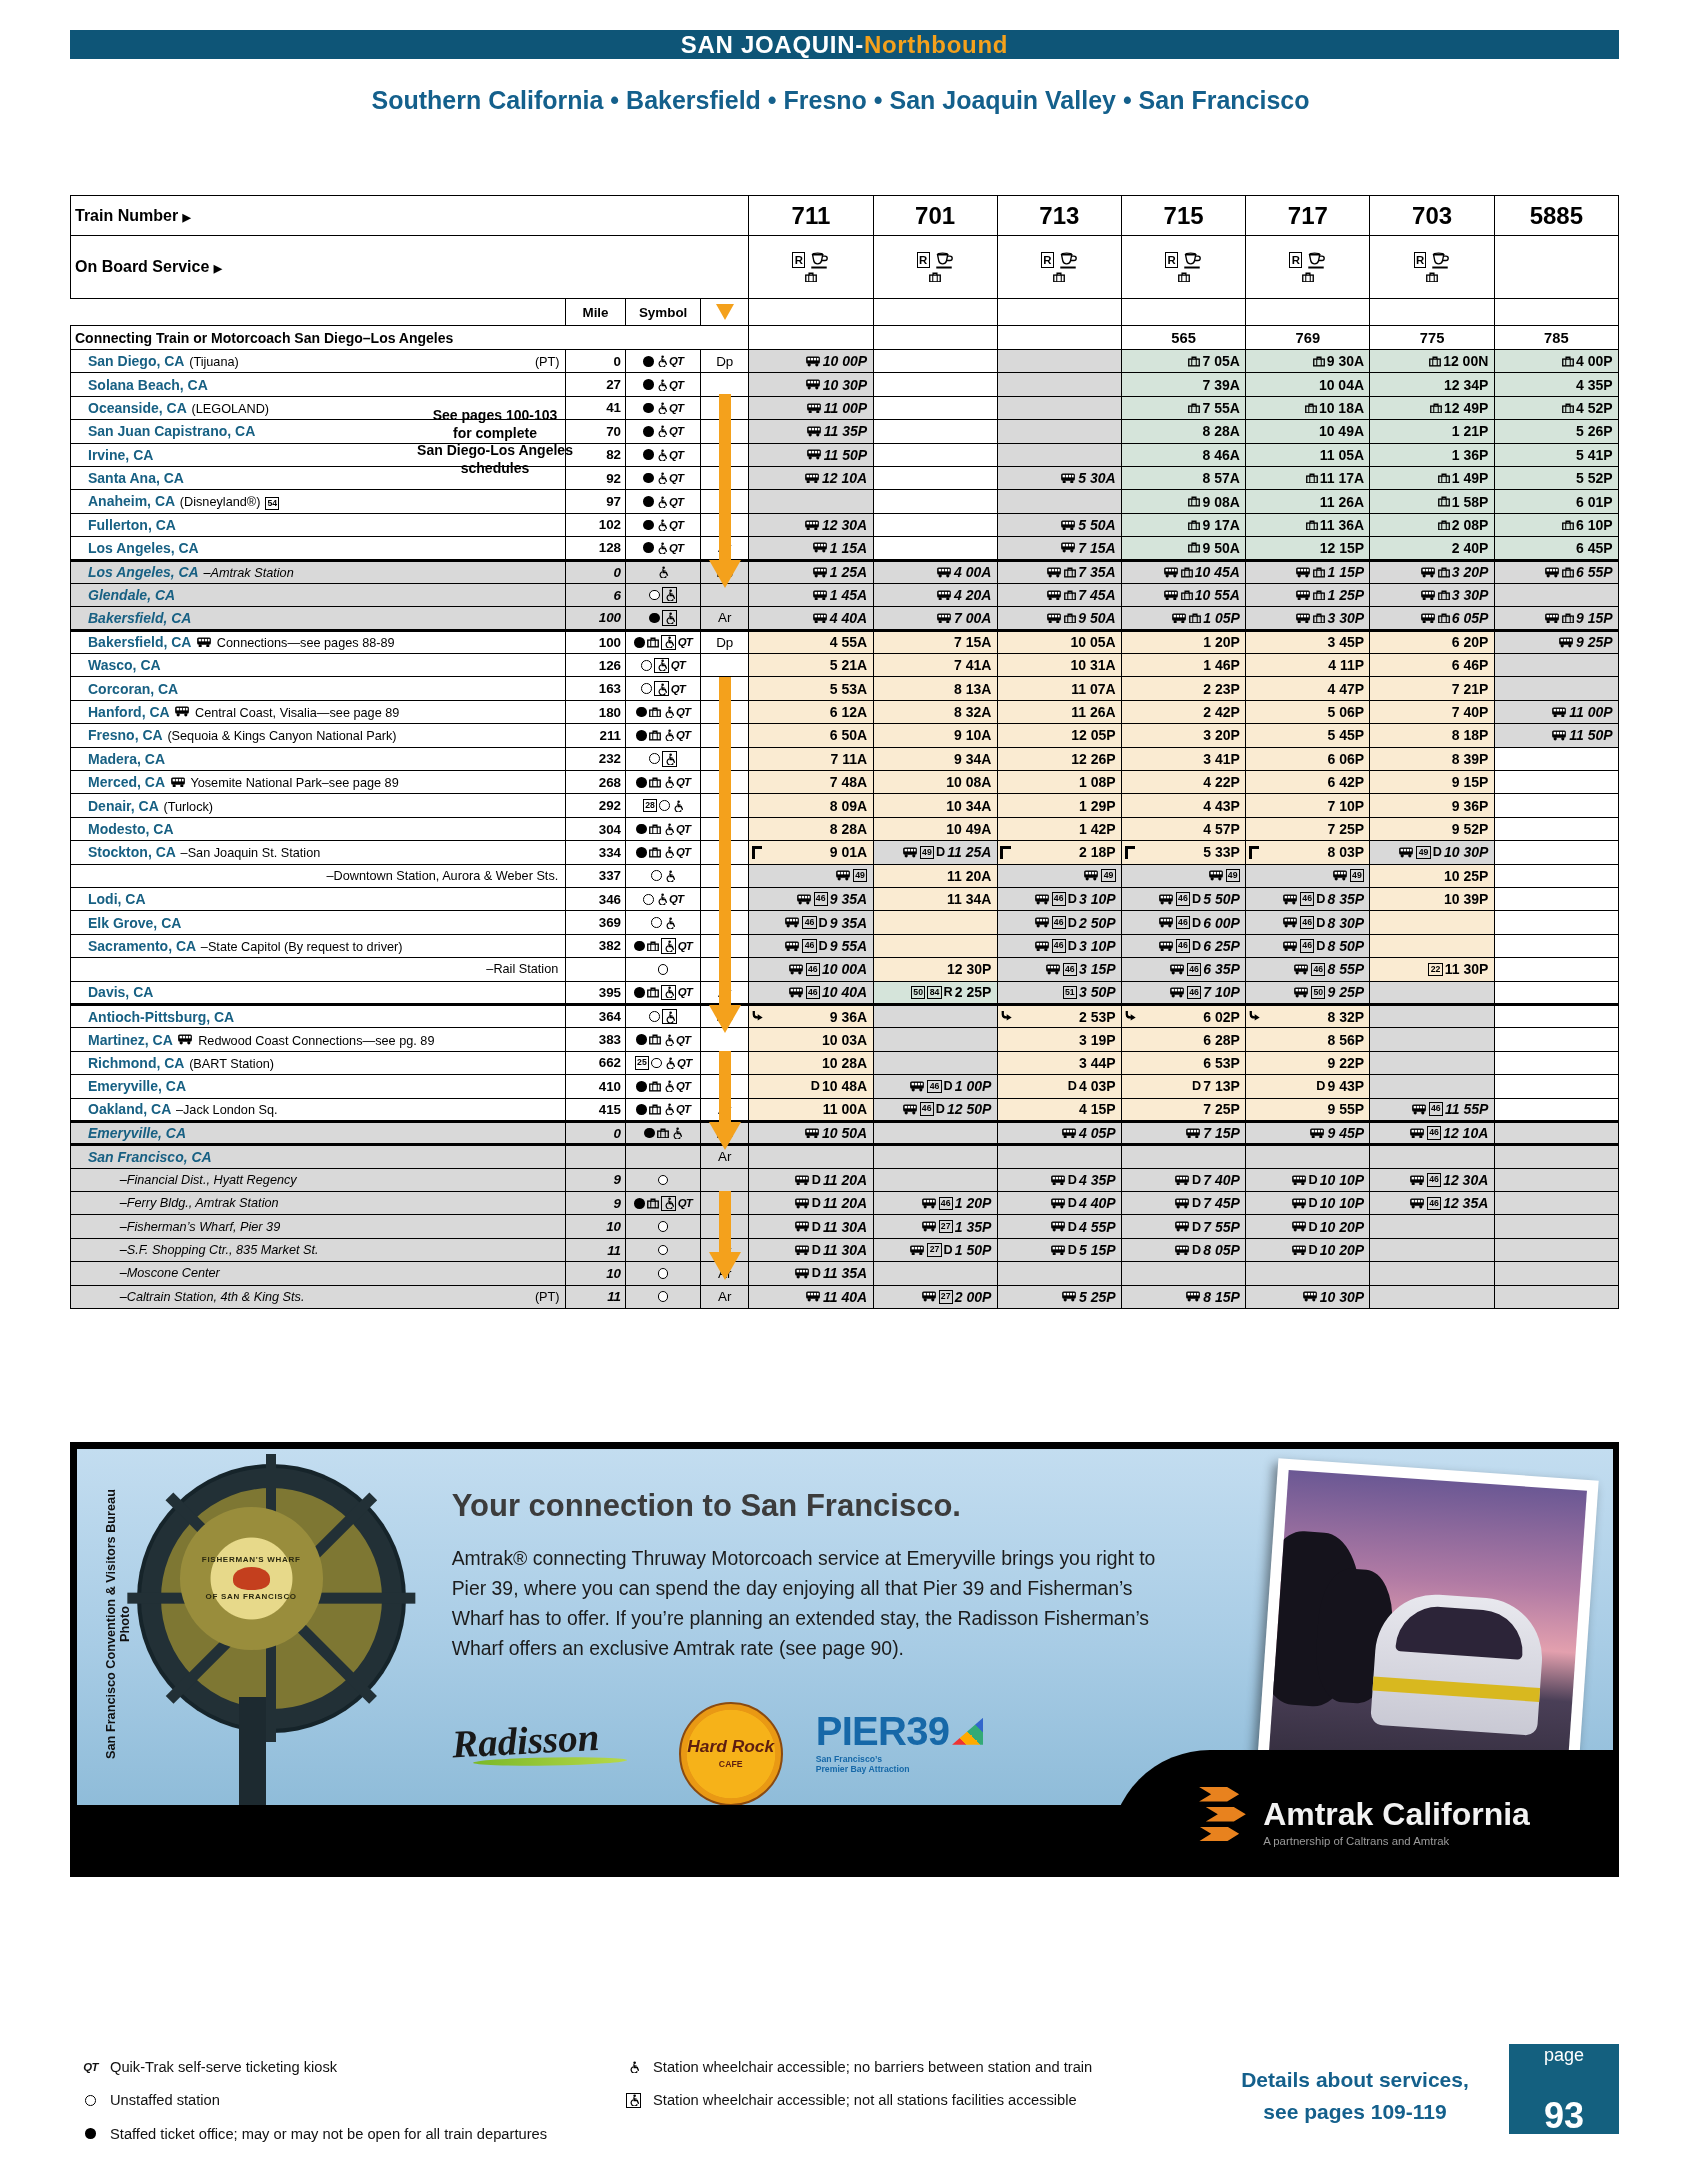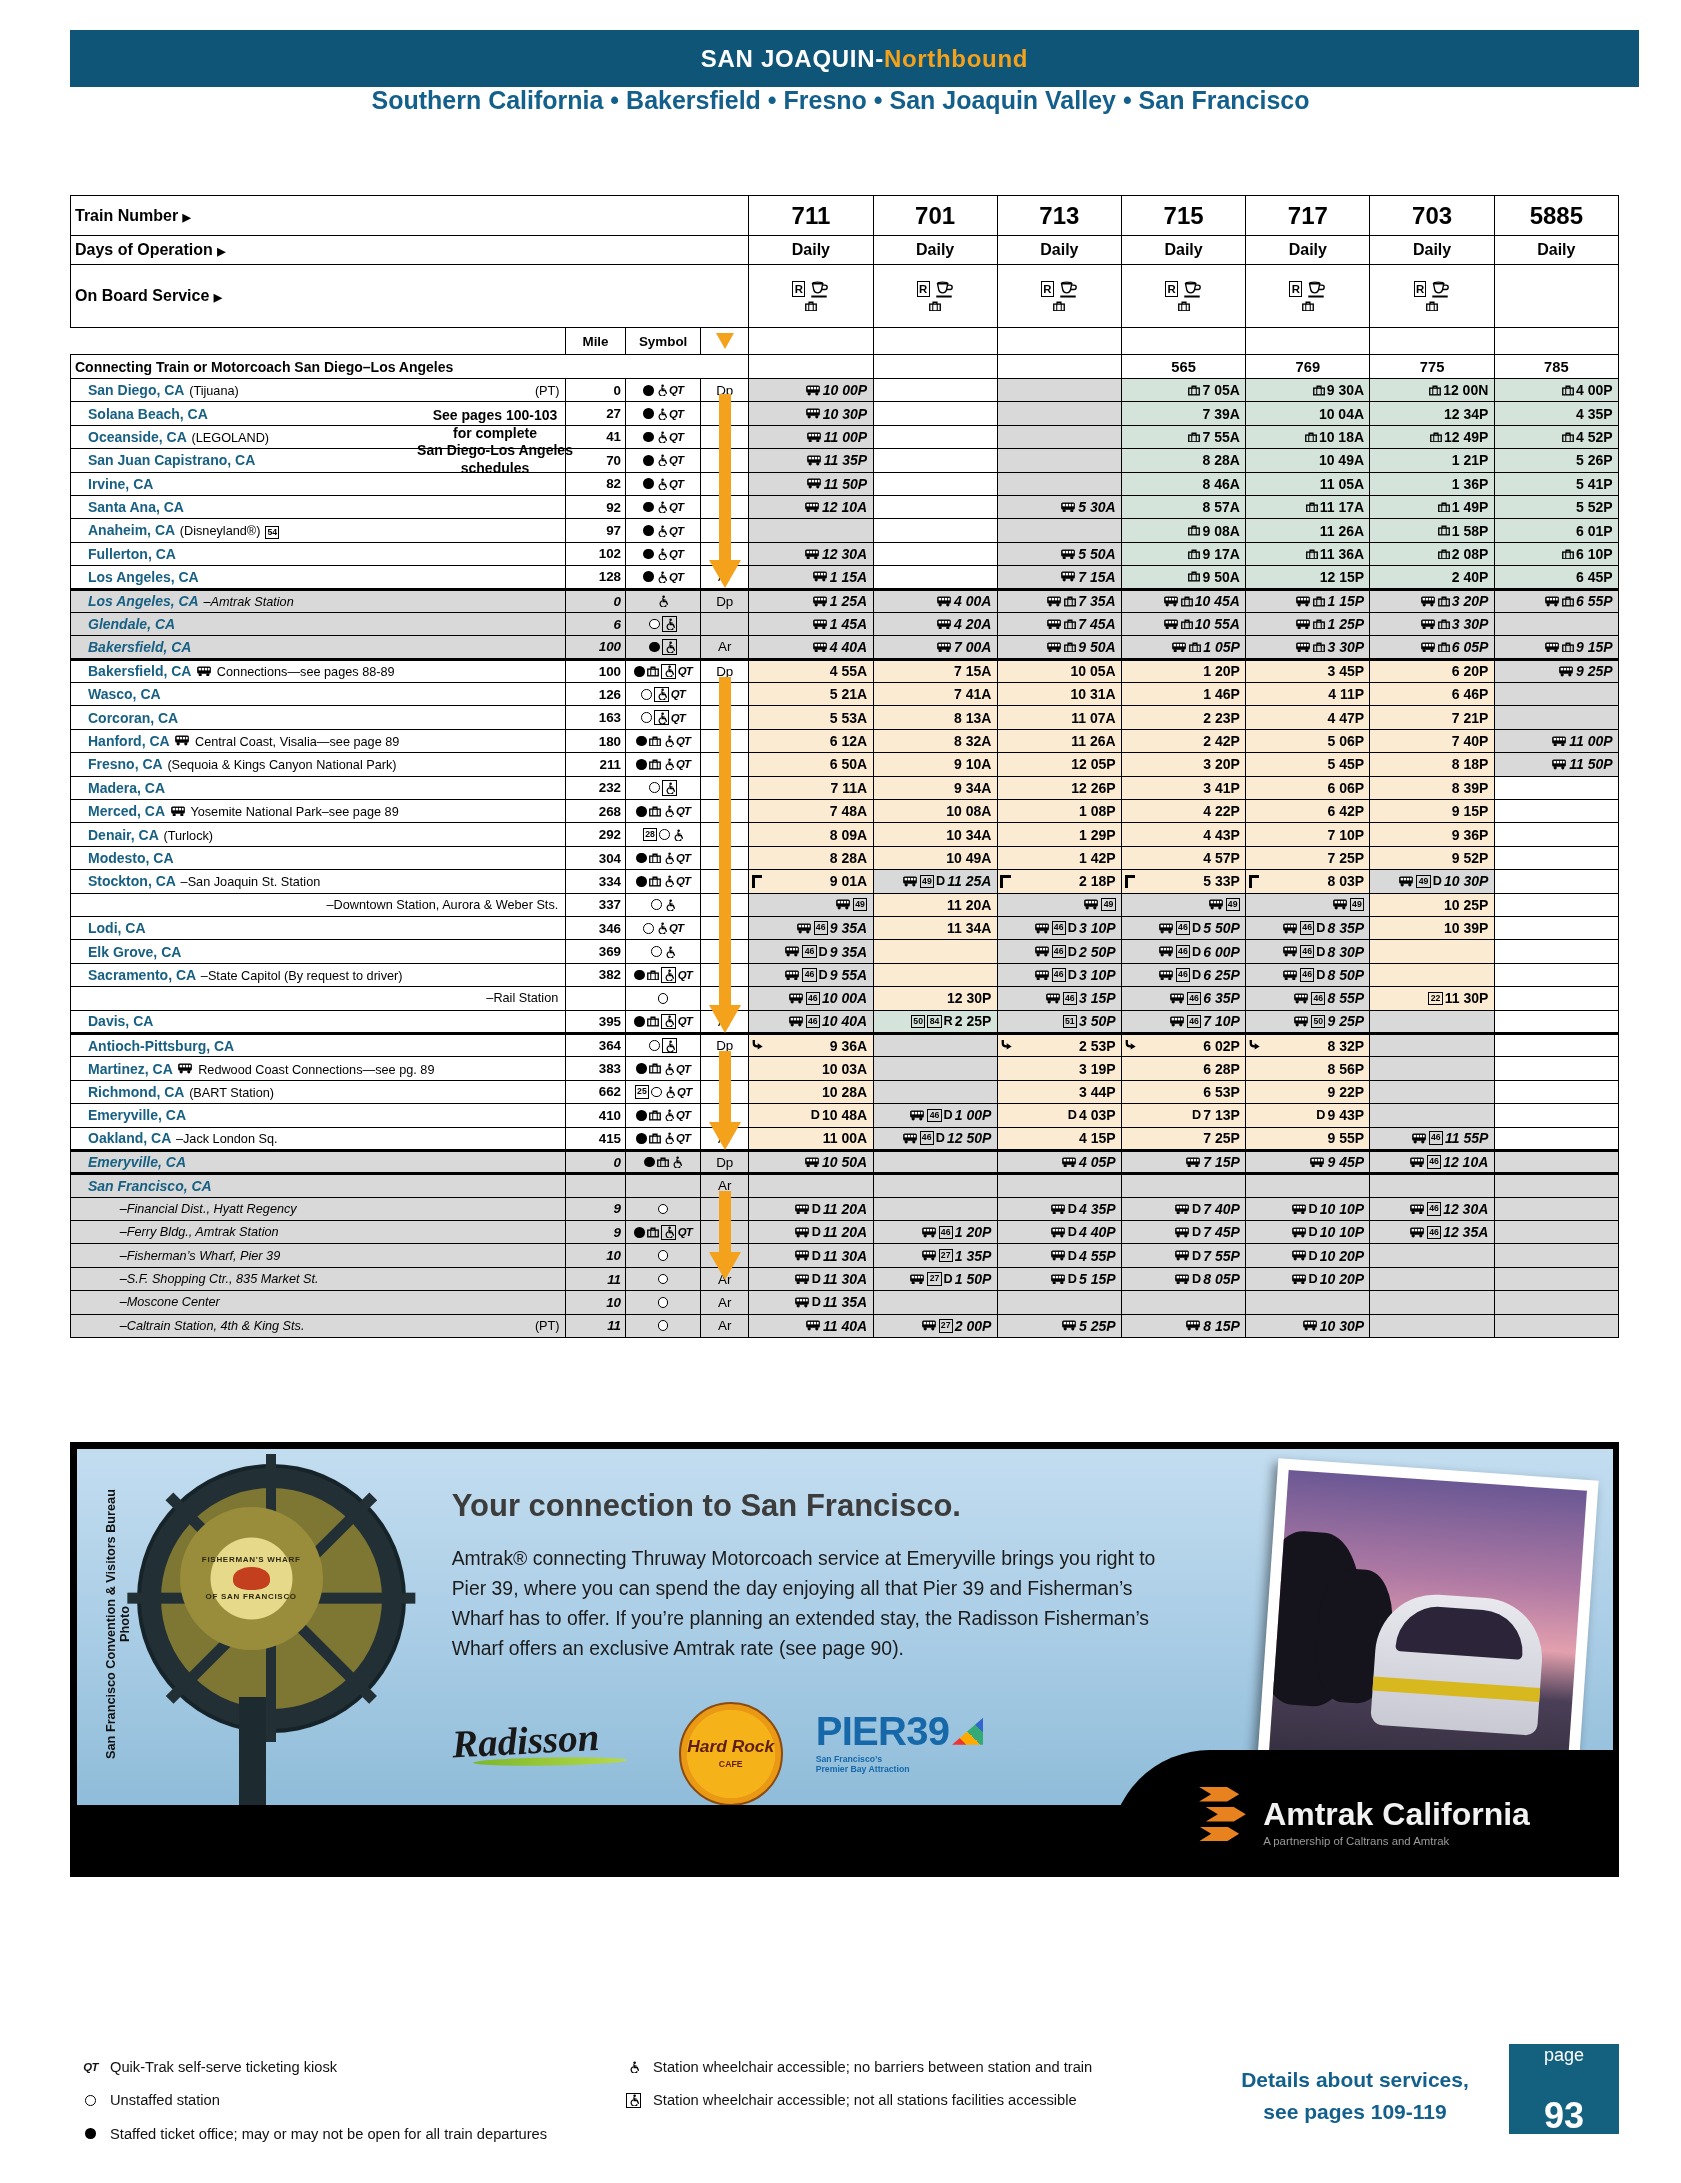--- a/index.html
+++ b/index.html
@@ -1,20 +1,20 @@
 <!DOCTYPE html>
 <html style="font-size:10.7px"><head>
 <meta charset="utf-8">
 <style>
   html,body{margin:0;padding:0;background:#fff;}
   #page{position:relative;width:1681px;height:2183px;background:#fff;font-family:"Liberation Sans",sans-serif;color:#000;overflow:hidden;}
 
   
-  #titlebar{position:absolute;left:70px;top:30px;width:1549px;height:57px;background:#0E5577;
-    display:flex;align-items:center;justify-content:center;font-size:24px;font-weight:700;letter-spacing:0.7px;padding-left:20px;}
+  #titlebar{position:absolute;left:70px;top:30px;width:1549px;height:29px;background:#0E5577;
+    display:flex;align-items:center;justify-content:center;font-size:24px;font-weight:700;letter-spacing:0.7px;}
   #titlebar .t-main{color:#fff;}
   #titlebar .t-accent{color:#F4A11C;}
   #routeline{position:absolute;left:0;top:86px;width:100%;text-align:center;color:#14608C;font-size:25px;font-weight:700;}
 
   
   #twrap{position:absolute;left:70px;top:195px;width:1549px;}
   table{border-collapse:collapse;table-layout:fixed;width:1549px;}
   td{border:1.3px solid #000;overflow:hidden;white-space:nowrap;vertical-align:middle;padding:0;}
   tr{height:23.4px;}
   tr.hb td{border-top-width:3.3px;}
@@ -147,30 +147,20 @@
           <tr style="height:40px">
             <td class="hl" colspan="4">Train Number <span class="arr">▶</span></td>
             <td class="num">711</td>
             <td class="num">701</td>
             <td class="num">713</td>
             <td class="num">715</td>
             <td class="num">717</td>
             <td class="num">703</td>
             <td class="num">5885</td>
           </tr>
-          <tr style="height:29px">
-            <td class="hl" colspan="4">Days of Operation <span class="arr">▶</span></td>
-            <td class="daily">Daily</td>
-            <td class="daily">Daily</td>
-            <td class="daily">Daily</td>
-            <td class="daily">Daily</td>
-            <td class="daily">Daily</td>
-            <td class="daily">Daily</td>
-            <td class="daily">Daily</td>
-          </tr>
           <tr style="height:63px">
             <td class="hl" colspan="4">On Board Service <span class="arr">▶</span></td>
             <td class="obs">
               <div class="line">
                 <span class="nbx" style="font-size:11.4px;line-height:14px;">R</span>
                 <svg class="icn" width="20" height="17.4" viewBox="0 0 22 18">
                   <ellipse cx="9.5" cy="2.2" rx="5.6" ry="1.5" fill="#fff" stroke="#000" stroke-width="1.2"></ellipse>
                   <path d="M3.9 2.4 h11.2 l-1.4 7 a4.4 4.4 0 0 1 -8.4 0 z" fill="#fff" stroke="#000" stroke-width="1.5"></path>
                   <path d="M15 4 h2.6 a2.4 2.4 0 0 1 0 4.8 h-3.4" fill="none" stroke="#000" stroke-width="1.5"></path>
                   <path d="M2.5 16.5 h17" stroke="#000" stroke-width="2.2"></path>

